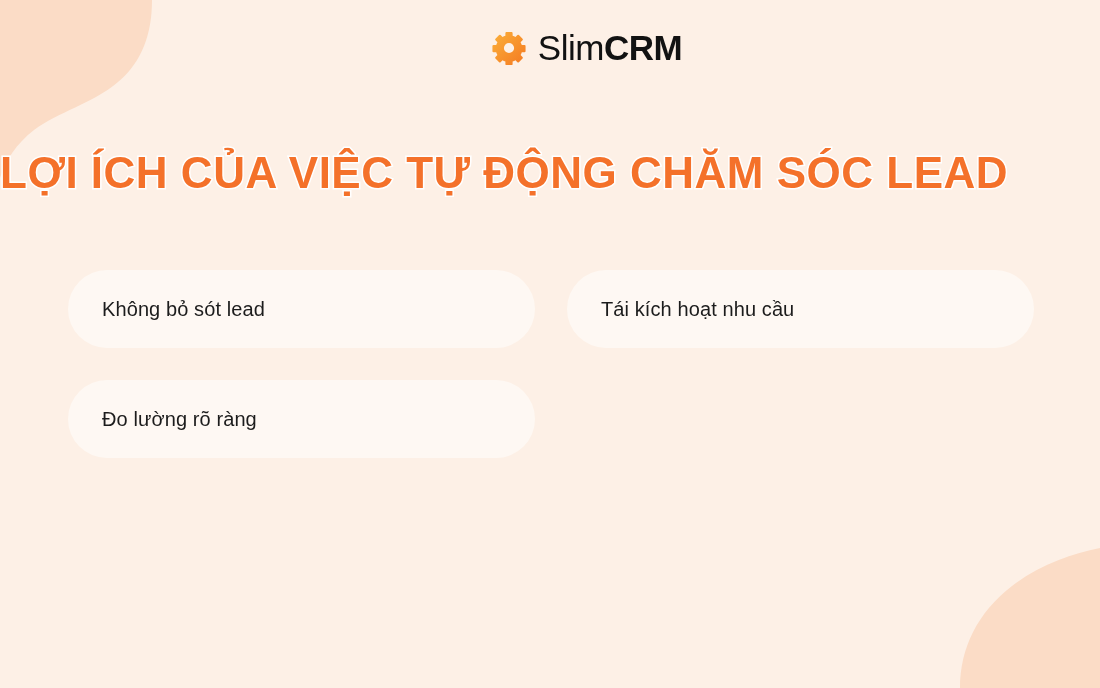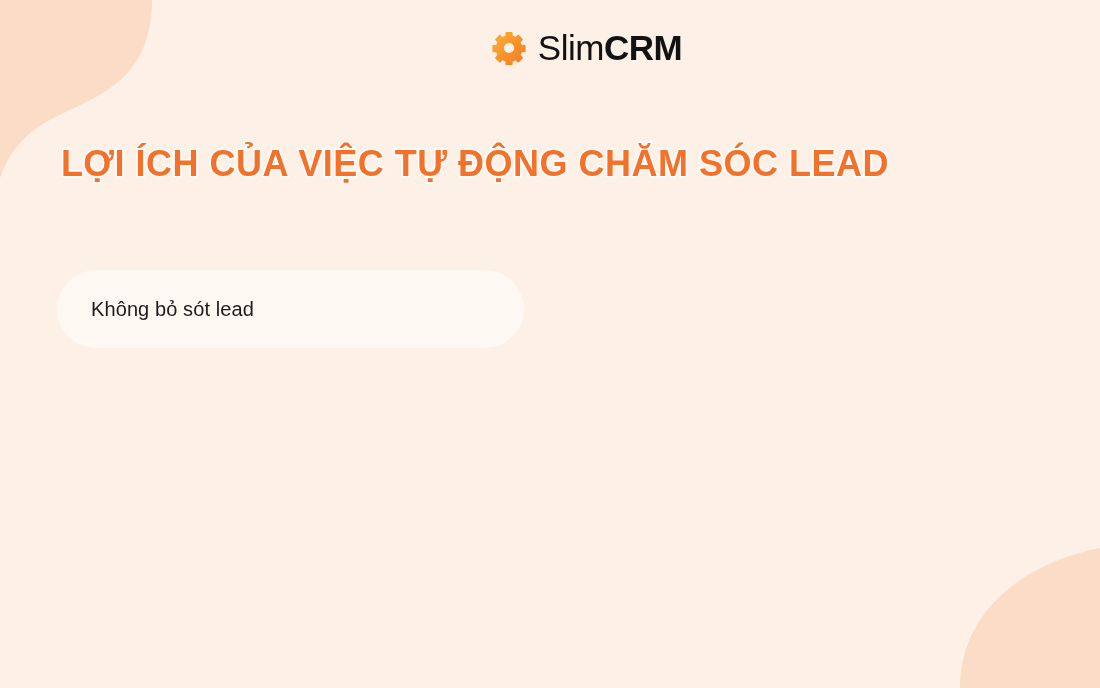--- a/index.html
+++ b/index.html
@@ -63,34 +63,34 @@
 
   
   .title {
     position: absolute;
     top: 120px;
     left: 0;
     width: 950px;
     text-align: center;
     font-family: "Liberation Sans", sans-serif;
     font-weight: 700;
-    font-size: 36px;
+    font-size: 44px;
     letter-spacing: 0.5px;
     line-height: 1.1;
     color: #F4712A;
     -webkit-text-stroke: 3px #FFFFFF;
     paint-order: stroke fill;
     white-space: nowrap;
   }
 
   
   .cards {
     position: absolute;
     top: 270px;
-    left: 57px;
+    left: 68px;
     width: 990px;
     display: grid;
     grid-template-columns: 467px 467px;
     grid-auto-rows: 78px;
     column-gap: 56px;
     row-gap: 21px;
     gap: 32px;
   }
   .card {
     background: #FEF8F3;
@@ -138,15 +138,21 @@
     </svg>
     <span class="logo-wordmark"><span class="logo-slim">Slim</span><span class="logo-crm">CRM</span></span>
   </div>
 
   <h1 class="title">LỢI ÍCH CỦA VIỆC TỰ ĐỘNG CHĂM SÓC LEAD</h1>
 
   <div class="cards">
     <div class="card">
       <span class="card-label">Không bỏ sót lead</span>
     </div>
+    <div class="card">
+      <span class="card-label">Tái kích hoạt nhu cầu</span>
+    </div>
+    <div class="card">
+      <span class="card-label">Đo lường rõ ràng</span>
+    </div>
   </div>
 
 </div>
 
 </body></html>

